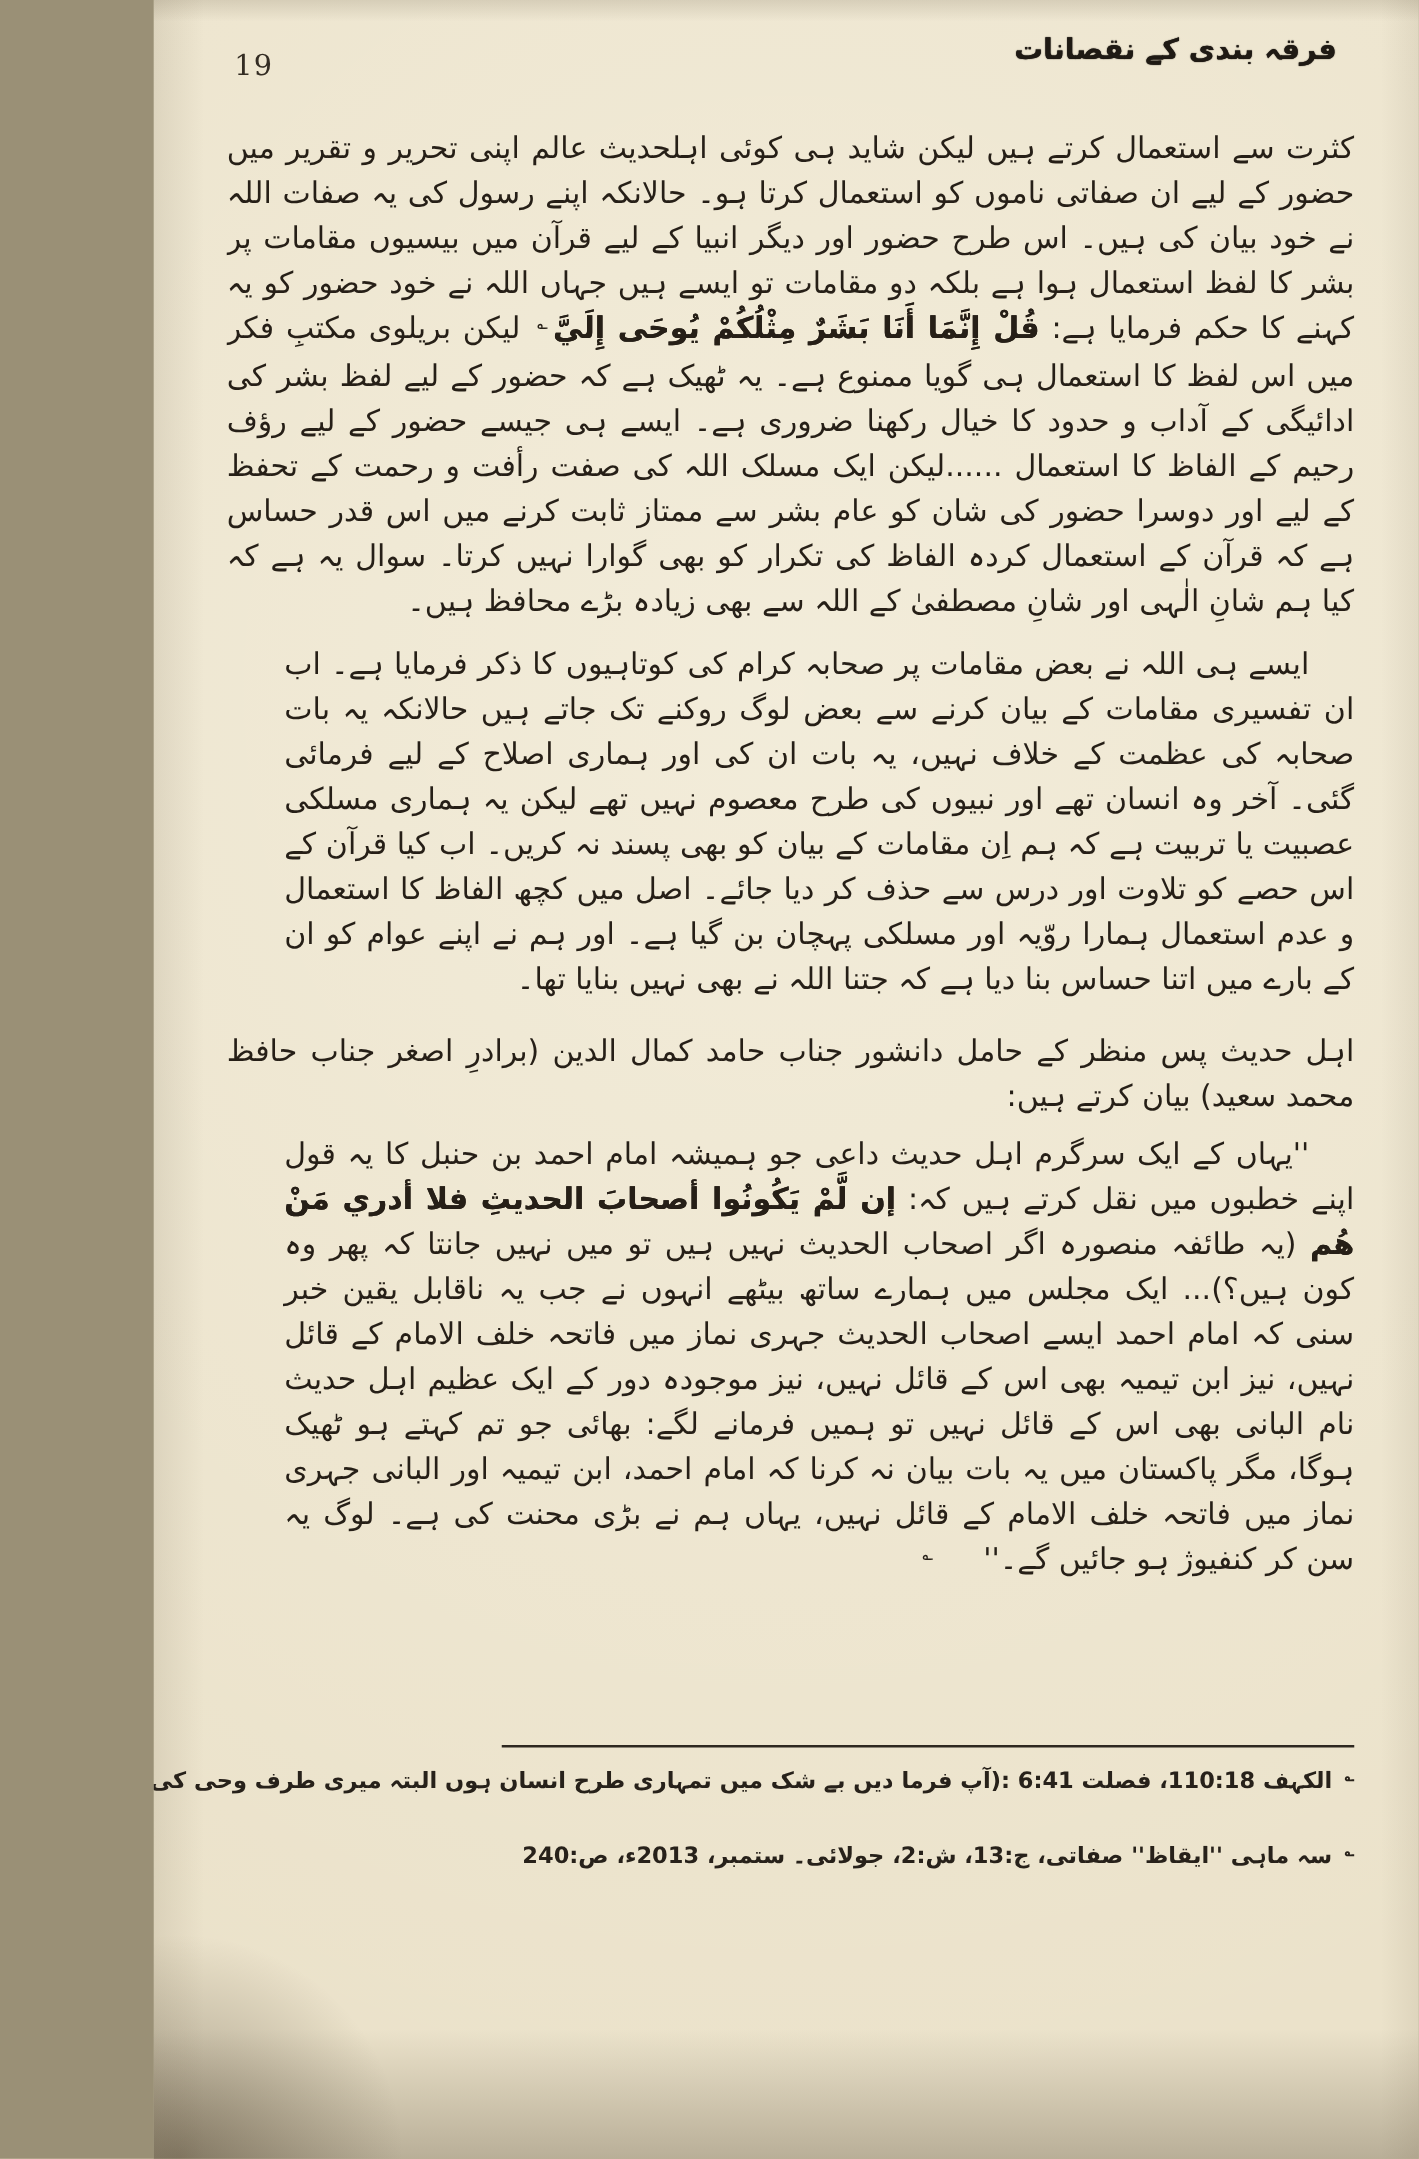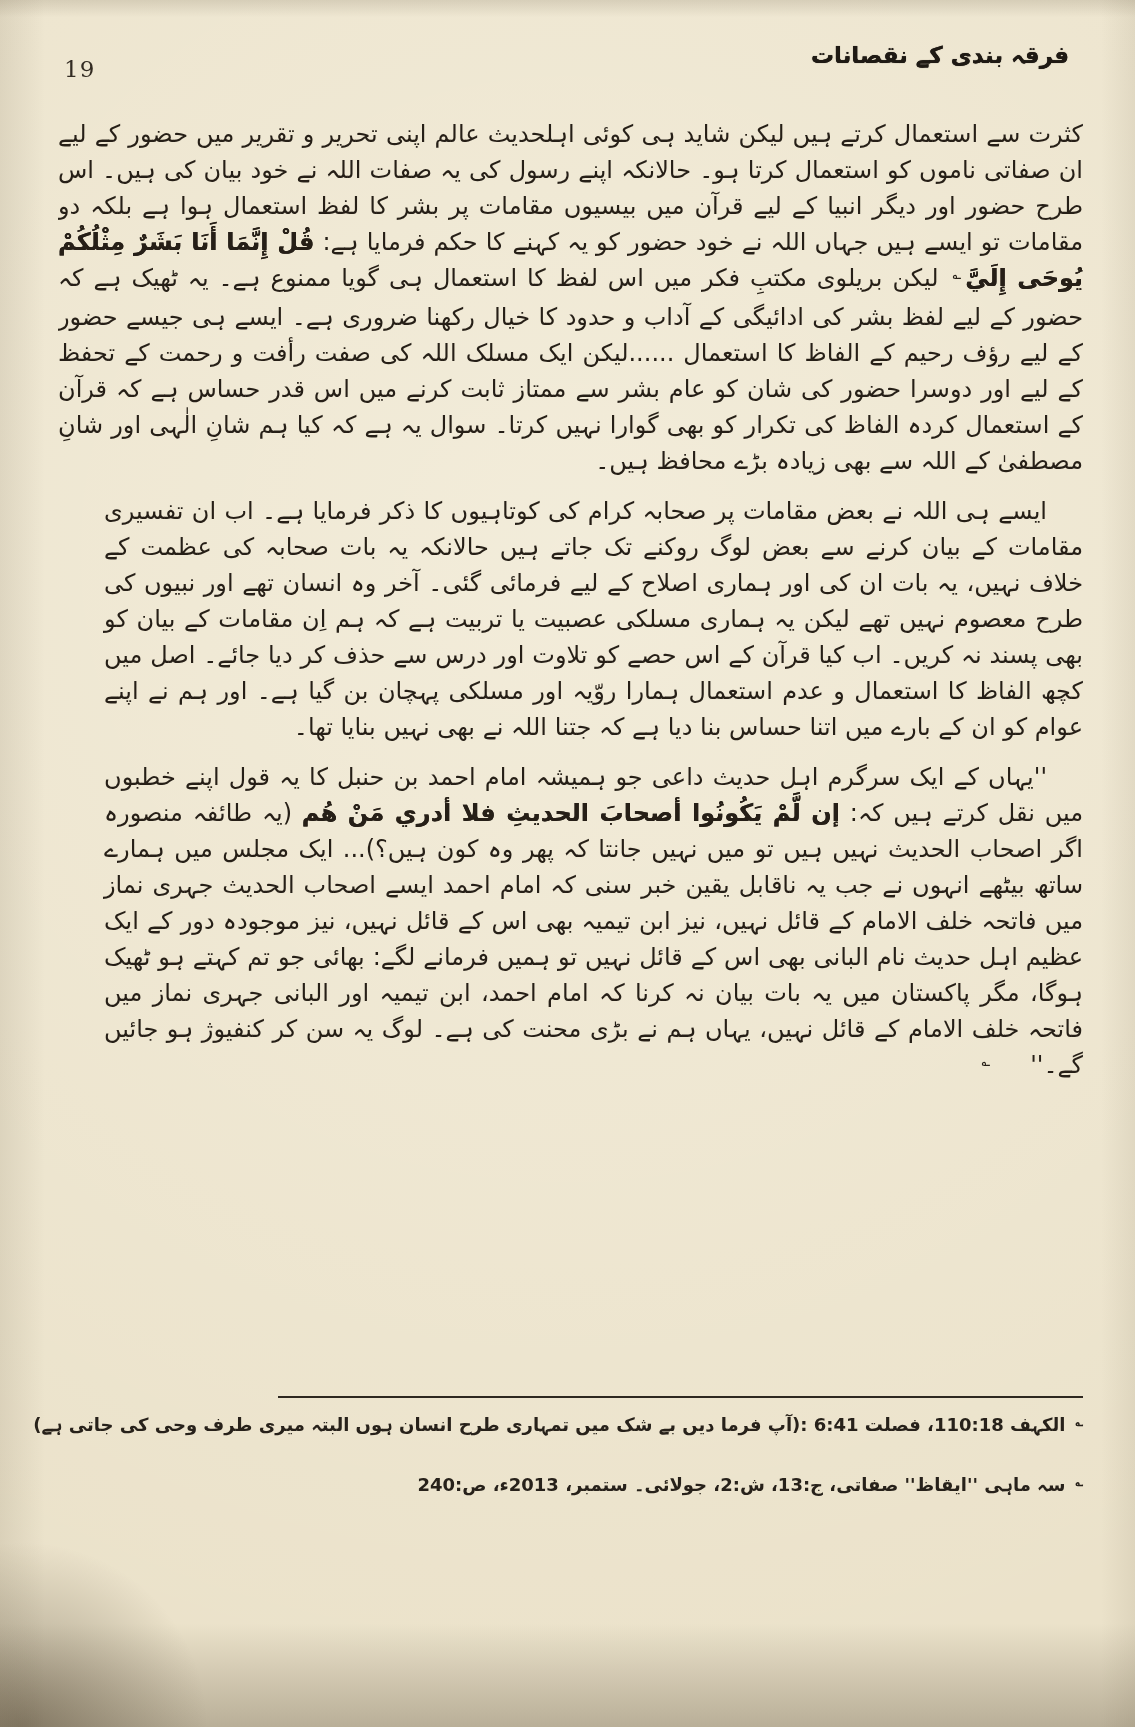--- a/index.html
+++ b/index.html
@@ -3,25 +3,25 @@
 <meta charset="utf-8">
 <style>
   html, body { margin: 0; padding: 0; }
   body {
     width: 1135px; height: 1727px;
     font-family: "DejaVu Sans", sans-serif;
     background: #9a9076;
   }
   .page {
     position: relative;
-    width: 1135px; height: 1727px;
+    width: 1012px; height: 1727px;
     box-sizing: border-box;
     direction: rtl;
     color: #241f18;
-    padding: 40px 52px 0 58px;
+    padding: 24px 52px 0 58px;
     overflow: hidden;
     background:
       radial-gradient(circle at 2% 100%, rgba(50,38,20,0.40), rgba(50,38,20,0) 9%),
       linear-gradient(to bottom, rgba(70,56,32,0.14), rgba(70,56,32,0) 1%, rgba(70,56,32,0) 94%, rgba(55,42,22,0.28) 100%),
       linear-gradient(to right, rgba(70,56,32,0.10), rgba(70,56,32,0) 4%, rgba(70,56,32,0) 97%, rgba(70,56,32,0.08) 100%),
       radial-gradient(140% 90% at 50% 32%, rgba(255,253,244,0.38), rgba(255,253,244,0) 75%),
       #ebe2ca;
   }
   .header { position: relative; height: 66px; margin-bottom: 10px; }
   .page-number {
@@ -91,20 +91,21 @@
     <span class="page-number">19</span>
     <span class="page-title">فرقہ بندی کے نقصانات</span>
   </div>
 
   <div class="body-text">
 
     <p class="para"><span>کثرت سے استعمال کرتے ہیں لیکن شاید ہی کوئی اہلحدیث عالم اپنی تحریر و تقریر میں حضور کے لیے ان صفاتی ناموں کو استعمال کرتا ہو۔ حالانکہ اپنے رسول کی یہ صفات اللہ نے خود بیان کی ہیں۔ اس طرح حضور اور دیگر انبیا کے لیے قرآن میں بیسیوں مقامات پر بشر کا لفظ استعمال ہوا ہے بلکہ دو مقامات تو ایسے ہیں جہاں اللہ نے خود حضور کو یہ کہنے کا حکم فرمایا ہے: </span><span class="quran">قُلْ إِنَّمَا أَنَا بَشَرٌ مِثْلُكُمْ يُوحَى إِلَيَّ</span><span class="fn-marker">؎</span><span> لیکن بریلوی مکتبِ فکر میں اس لفظ کا استعمال ہی گویا ممنوع ہے۔ یہ ٹھیک ہے کہ حضور کے لیے لفظ بشر کی ادائیگی کے آداب و حدود کا خیال رکھنا ضروری ہے۔ ایسے ہی جیسے حضور کے لیے رؤف رحیم کے الفاظ کا استعمال ......لیکن ایک مسلک اللہ کی صفت رأفت و رحمت کے تحفظ کے لیے اور دوسرا حضور کی شان کو عام بشر سے ممتاز ثابت کرنے میں اس قدر حساس ہے کہ قرآن کے استعمال کردہ الفاظ کی تکرار کو بھی گوارا نہیں کرتا۔ سوال یہ ہے کہ کیا ہم شانِ الٰہی اور شانِ مصطفیٰ کے اللہ سے بھی زیادہ بڑے محافظ ہیں۔</span></p>
 
     <p class="para indent">ایسے ہی اللہ نے بعض مقامات پر صحابہ کرام کی کوتاہیوں کا ذکر فرمایا ہے۔ اب ان تفسیری مقامات کے بیان کرنے سے بعض لوگ روکنے تک جاتے ہیں حالانکہ یہ بات صحابہ کی عظمت کے خلاف نہیں، یہ بات ان کی اور ہماری اصلاح کے لیے فرمائی گئی۔ آخر وہ انسان تھے اور نبیوں کی طرح معصوم نہیں تھے لیکن یہ ہماری مسلکی عصبیت یا تربیت ہے کہ ہم اِن مقامات کے بیان کو بھی پسند نہ کریں۔ اب کیا قرآن کے اس حصے کو تلاوت اور درس سے حذف کر دیا جائے۔ اصل میں کچھ الفاظ کا استعمال و عدم استعمال ہمارا روّیہ اور مسلکی پہچان بن گیا ہے۔ اور ہم نے اپنے عوام کو ان کے بارے میں اتنا حساس بنا دیا ہے کہ جتنا اللہ نے بھی نہیں بنایا تھا۔</p>
 
+    <p class="para intro">اہل حدیث پس منظر کے حامل دانشور جناب حامد کمال الدین (برادرِ اصغر جناب حافظ محمد سعید) بیان کرتے ہیں:</p>
 
     <p class="para indent"><span>''یہاں کے ایک سرگرم اہل حدیث داعی جو ہمیشہ امام احمد بن حنبل کا یہ قول اپنے خطبوں میں نقل کرتے ہیں کہ: </span><span class="arabic-bold">إن لَّمْ يَكُونُوا أصحابَ الحديثِ فلا أدري مَنْ هُم</span><span> (یہ طائفہ منصورہ اگر اصحاب الحدیث نہیں ہیں تو میں نہیں جانتا کہ پھر وہ کون ہیں؟)... ایک مجلس میں ہمارے ساتھ بیٹھے انہوں نے جب یہ ناقابل یقین خبر سنی کہ امام احمد ایسے اصحاب الحدیث جہری نماز میں فاتحہ خلف الامام کے قائل نہیں، نیز ابن تیمیہ بھی اس کے قائل نہیں، نیز موجودہ دور کے ایک عظیم اہل حدیث نام البانی بھی اس کے قائل نہیں تو ہمیں فرمانے لگے: بھائی جو تم کہتے ہو ٹھیک ہوگا، مگر پاکستان میں یہ بات بیان نہ کرنا کہ امام احمد، ابن تیمیہ اور البانی جہری نماز میں فاتحہ خلف الامام کے قائل نہیں، یہاں ہم نے بڑی محنت کی ہے۔ لوگ یہ سن کر کنفیوژ ہو جائیں گے۔''</span><span class="fn-marker">؎</span></p>
 
   </div>
 
   <div class="footnotes">
     <div class="fn-rule"></div>
 
     <div class="footnote">
       <span class="fn-sign">؎</span><span>الکہف 110:18، فصلت 6:41 :(آپ فرما دیں بے شک میں تمہاری طرح انسان ہوں البتہ میری طرف وحی کی جاتی ہے)</span>

